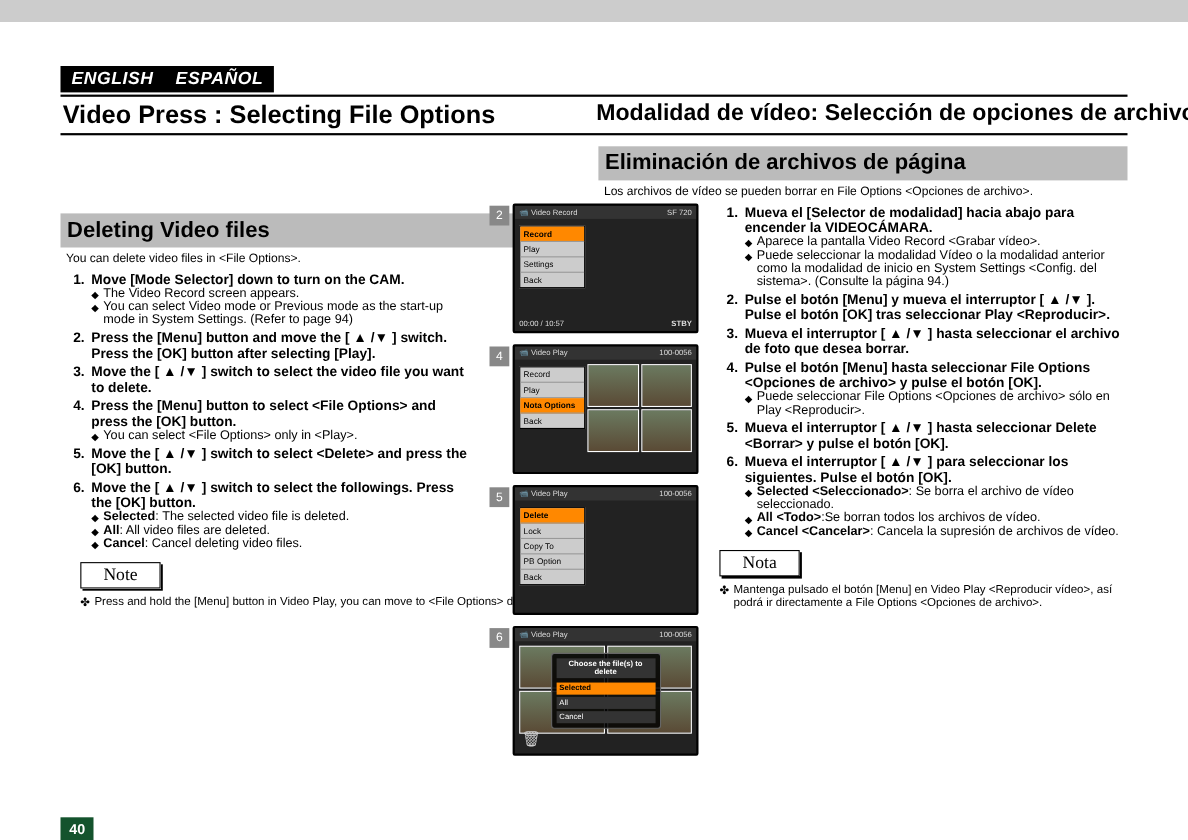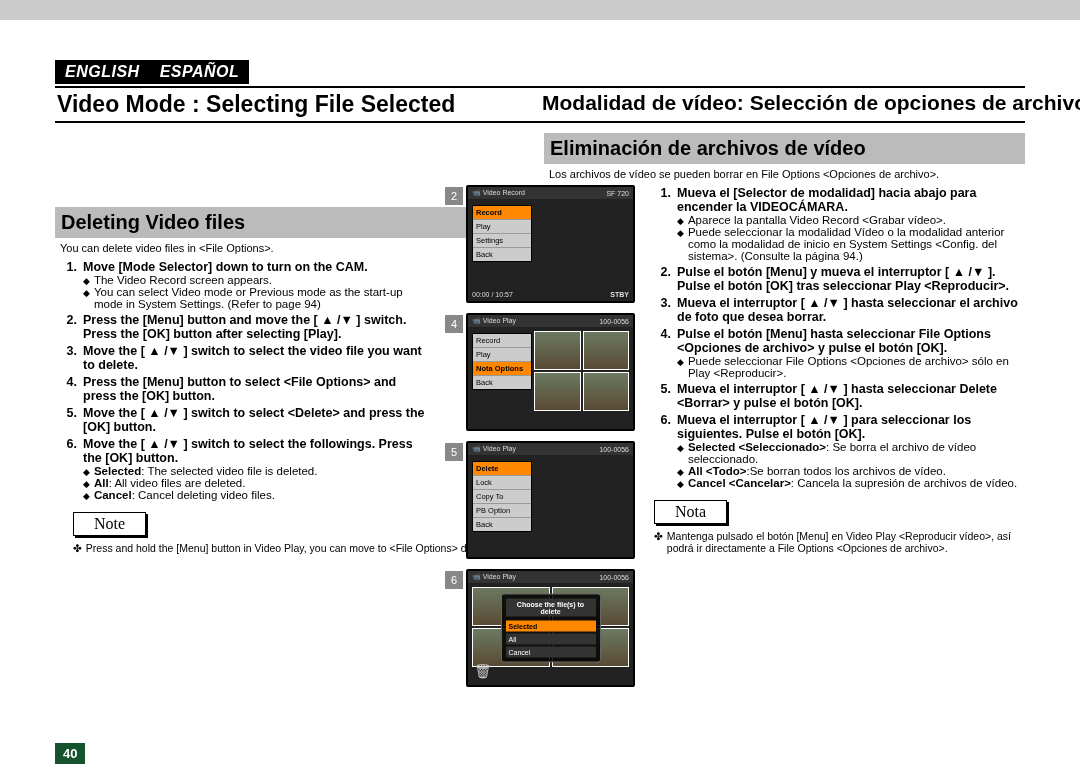--- a/index.html
+++ b/index.html
@@ -160,21 +160,21 @@
 <body>
 
 <div class="page">
 
   <div class="lang-row">
     <span class="lang-label">ENGLISH</span>
     <span class="lang-label">ESPAÑOL</span>
   </div>
 
   <div class="title-row">
-    <div class="title en">Video Mode : Selecting File Selected</div>
+    <div class="title en">Video Press : Selecting File Options</div>
     <div class="title es" style="text-align:right">Modalidad de vídeo: Selección de opciones de archivo</div>
   </div>
 
   <div class="columns">
     <div class="col left">
       <div class="subheading">Deleting Video files</div>
       <div class="intro">You can delete video files in &lt;File Options&gt;.</div>
 
       <div class="steps text-gap-left">
         <div class="step">
@@ -199,20 +199,23 @@
         <div class="step">
             <div class="num">3.</div>
             <div class="step-body">
           <div class="step-bold">Move the [ ▲ /▼ ] switch to select the video file you want to delete.</div>
         </div>
           </div>
         <div class="step">
             <div class="num">4.</div>
             <div class="step-body">
           <div class="step-bold">Press the [Menu] button to select &lt;File Options&gt; and press the [OK] button.</div>
+          <div class="bullet">
+                <span>You can select &lt;File Options&gt; only in &lt;Play&gt;.</span>
+              </div>
         </div>
           </div>
         <div class="step">
             <div class="num">5.</div>
             <div class="step-body">
           <div class="step-bold">Move the [ ▲ /▼ ] switch to select &lt;Delete&gt; and press the [OK] button.</div>
         </div>
           </div>
         <div class="step">
             <div class="num">6.</div>
@@ -231,21 +234,21 @@
           </div>
       </div>
 
       <div class="note-box">Note</div>
       <div class="note-text">
           <span>Press and hold the [Menu] button in Video Play, you can move to &lt;File Options&gt; directly.</span>
         </div>
     </div>
 
     <div class="col right">
-      <div class="subheading">Eliminación de archivos de vídeo</div>
+      <div class="subheading">Eliminación de archivos de página</div>
       <div class="intro">Los archivos de vídeo se pueden borrar en File Options &lt;Opciones de archivo&gt;.</div>
 
       <div class="steps text-gap-right">
         <div class="step">
             <div class="num">1.</div>
             <div class="step-body">
           <div class="step-bold">Mueva el [Selector de modalidad] hacia abajo para encender la VIDEOCÁMARA.</div>
           <div class="bullet">
                 <span>Aparece la pantalla Video Record &lt;Grabar vídeo&gt;.</span>
               </div>

